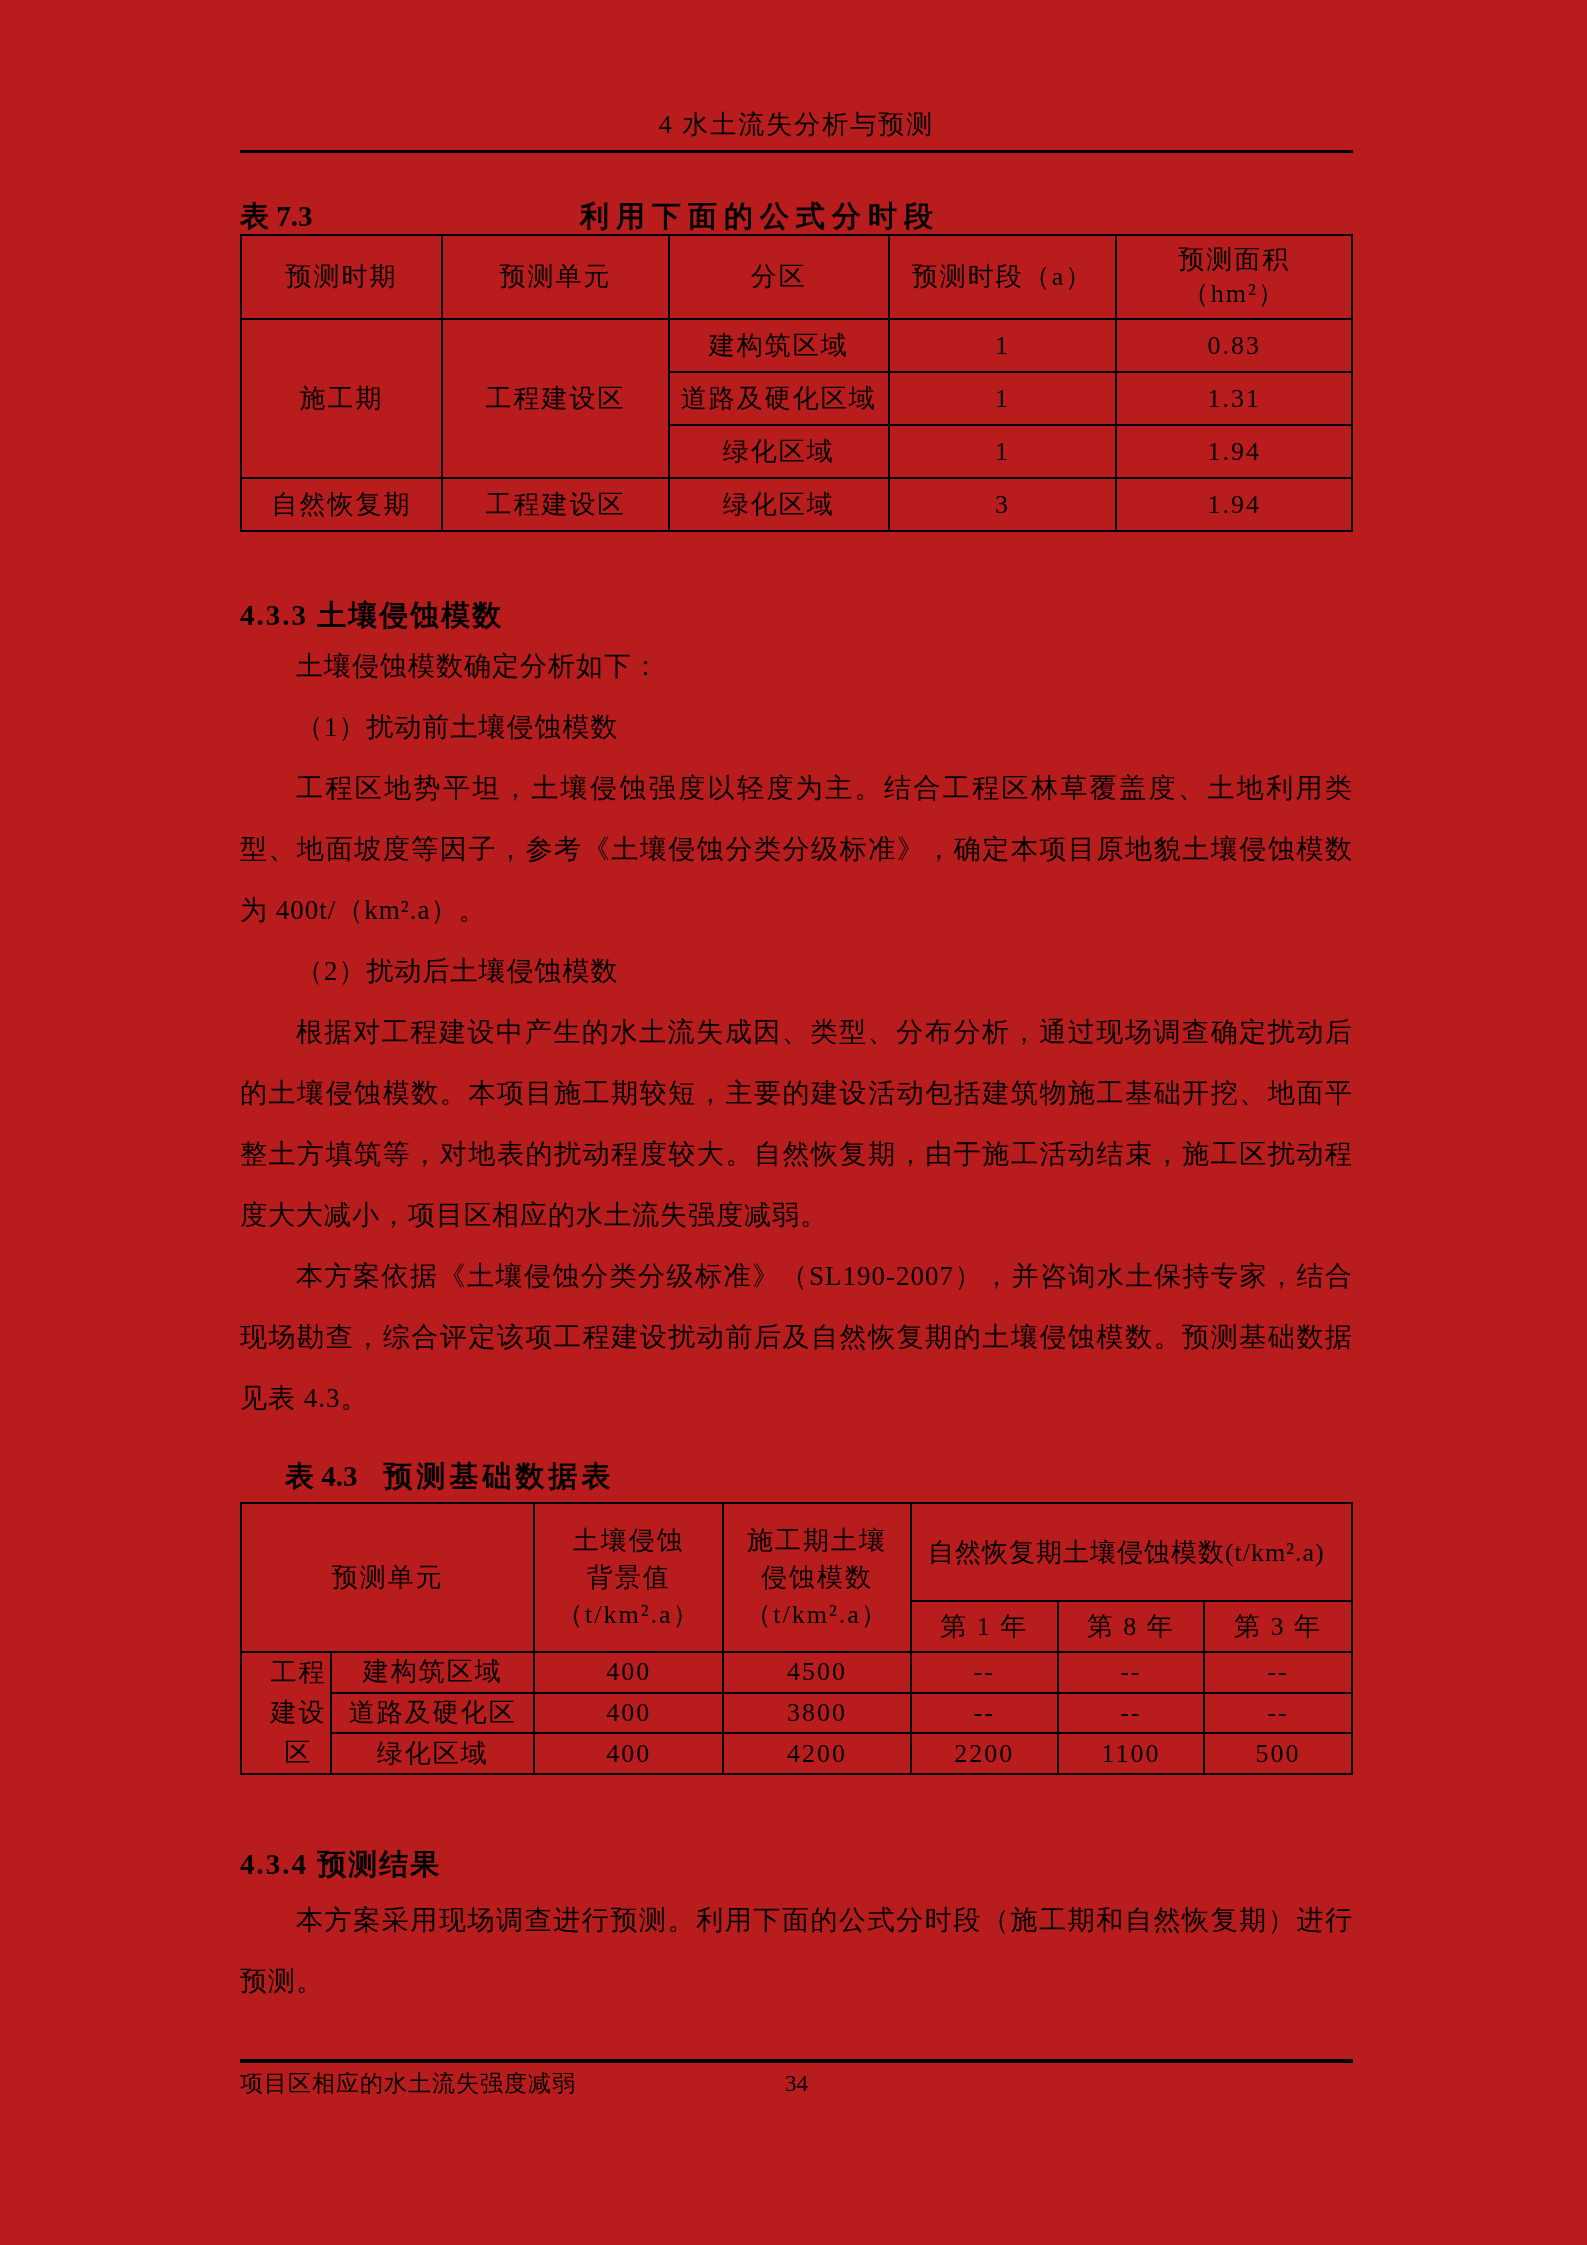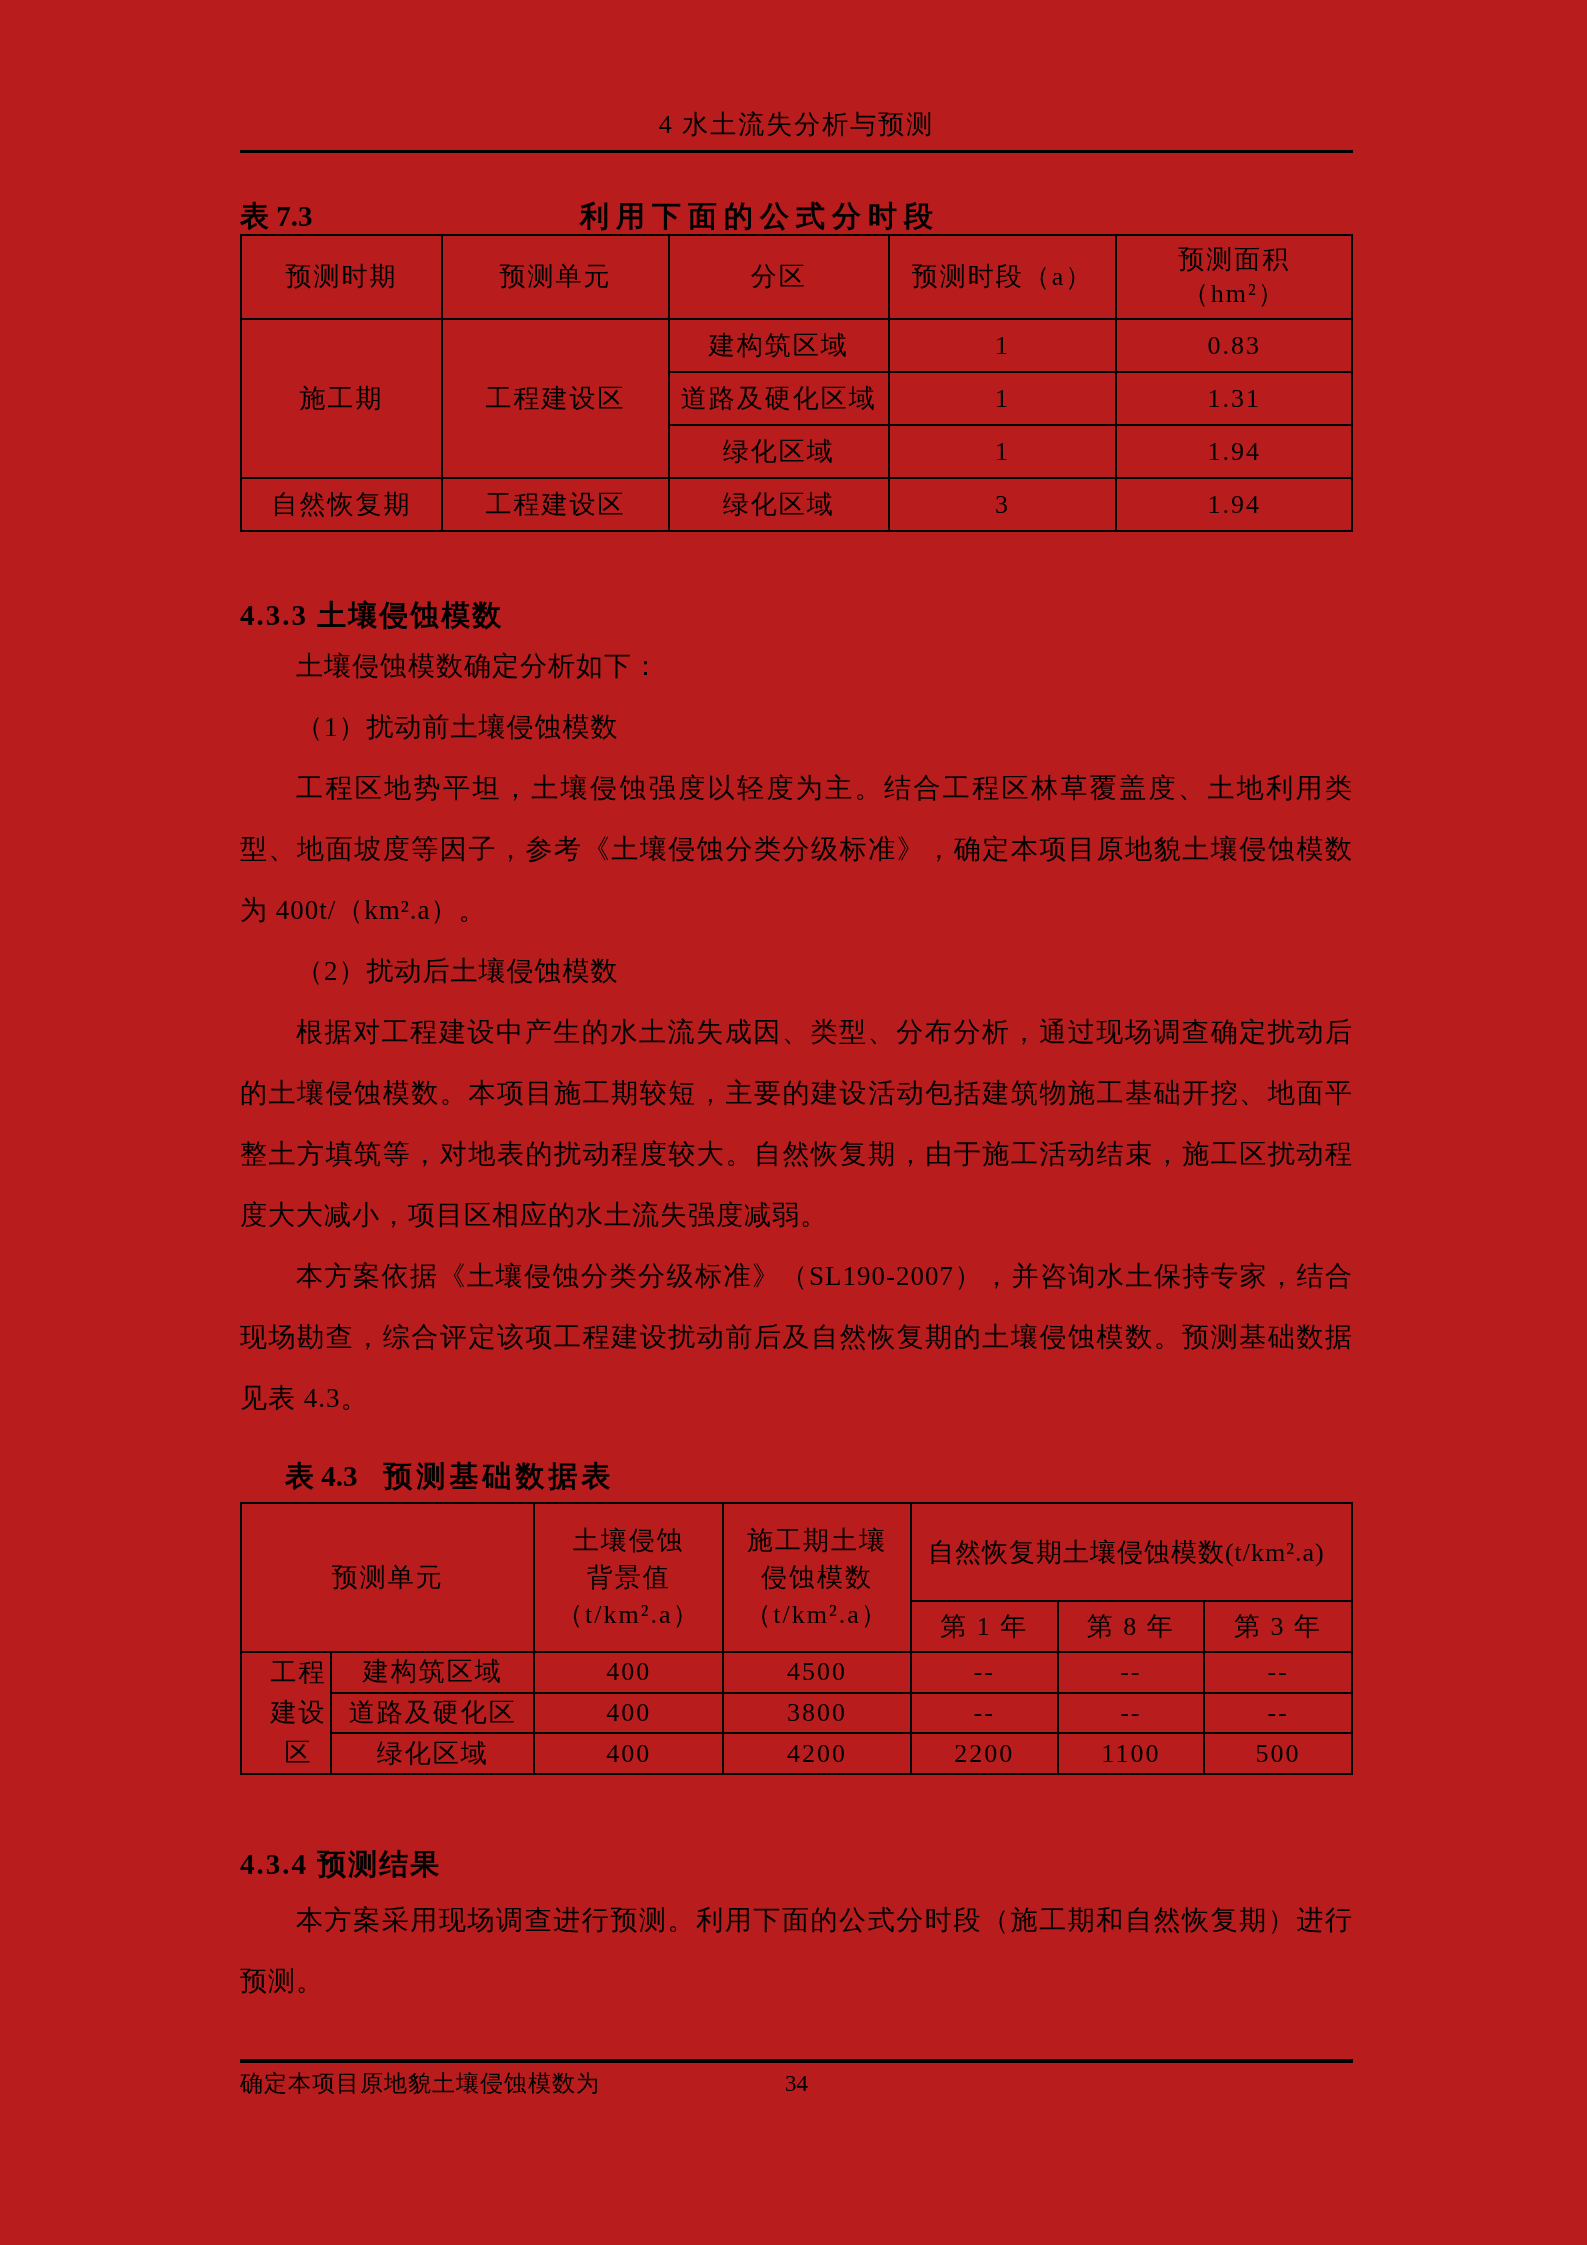--- a/index.html
+++ b/index.html
@@ -221,17 +221,17 @@
     </table>
 
     <h3 class="sec-heading" id="h434">4.3.4  预测结果</h3>
     <p class="body-p just">本方案采用现场调查进行预测。利用下面的公式分时段（施工期和自然恢复期）进行预测。</p>
 
   </div>
 
   <div class="page-footer">
     <div class="footer-rule"></div>
     <div class="footer-row">
-      <span class="footer-company">确定本项目原地貌土壤侵蚀模数为</span>
+      <span class="footer-company">项目区相应的水土流失强度减弱</span>
       <span class="footer-pageno">34</span>
     </div>
   </div>
 </div>
 
 </body></html>

